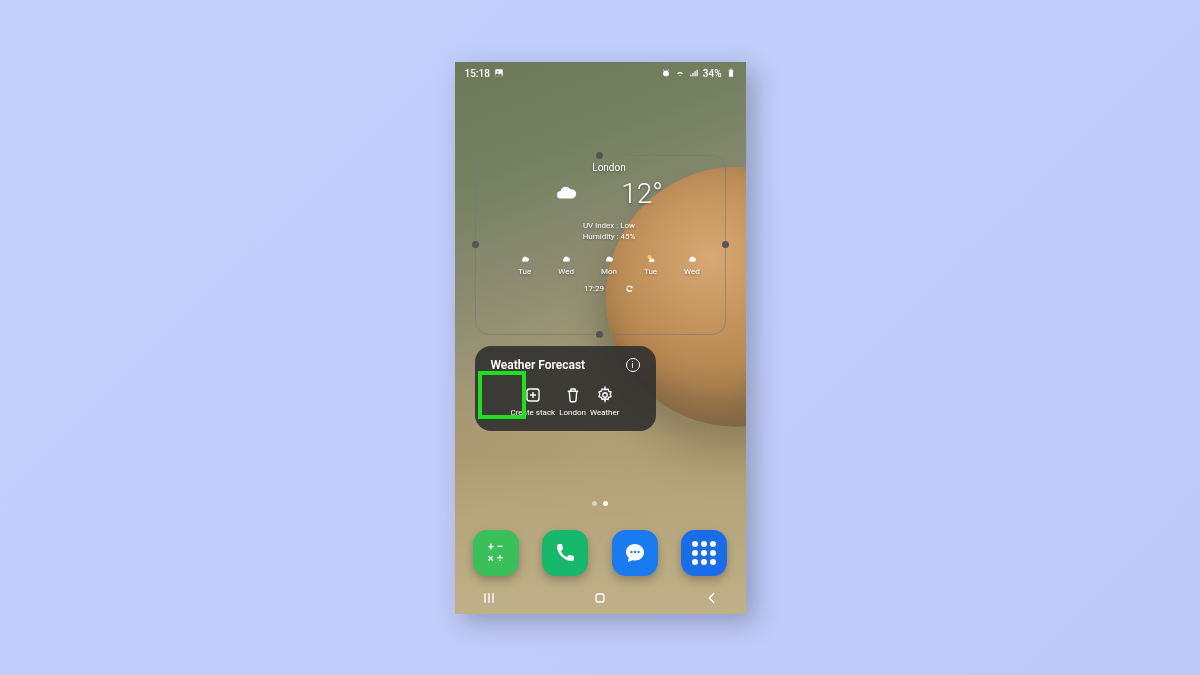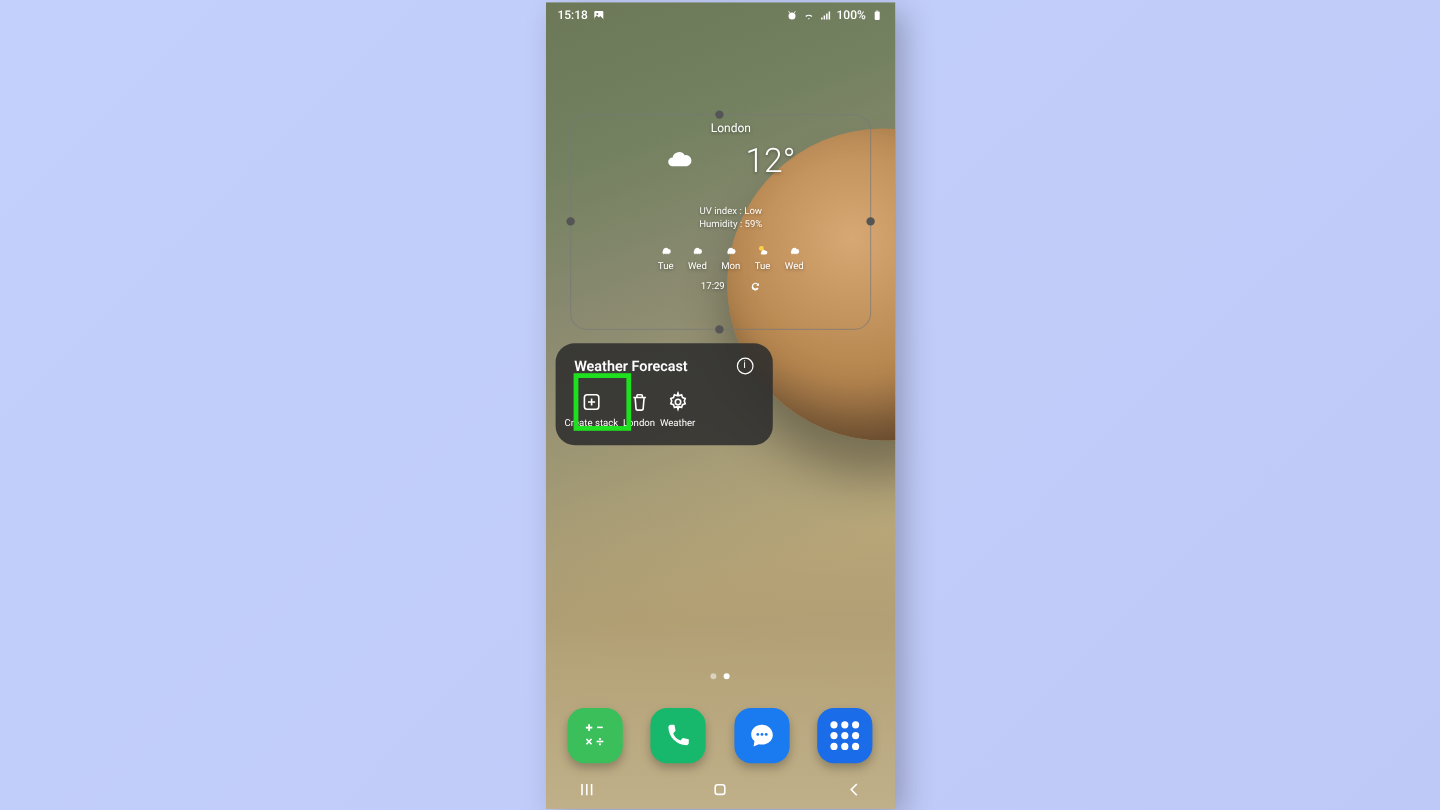--- a/index.html
+++ b/index.html
@@ -8,21 +8,21 @@
     height: 675px;
     background: linear-gradient(135deg, #c3d0fb 0%, #bfc9f8 100%);
     display: flex;
     align-items: center;
     justify-content: center;
     font-family: -apple-system, BlinkMacSystemFont, "Segoe UI", Roboto, sans-serif;
     overflow: hidden;
   }
   .phone {
     width: 291px;
-    height: 672px;
+    height: 552px;
     background: linear-gradient(160deg, #6c7858 0%, #738160 18%, #8a8a70 35%, #b9a87a 70%, #bfa97f 100%);
     position: relative;
     box-shadow: 8px 8px 24px rgba(0,0,0,0.25);
     overflow: hidden;
   }
   .wood-ball {
     position: absolute;
     width: 260px;
     height: 260px;
     border-radius: 50%;
@@ -65,38 +65,38 @@
     position: absolute;
     top: 100px; left: 25px; right: 7px;
     color: #fff;
     display: flex; flex-direction: column; align-items: center;
     z-index: 6;
     text-shadow: 0 1px 3px rgba(0,0,0,0.4);
   }
   .w-city { font-size: 10px; margin-bottom: 4px; }
   .w-temp-row { display:flex; align-items:center; gap:8px; }
   .w-temp { font-size: 28px; font-weight: 300; margin-left: 36px; }
-  .w-meta { font-size: 8px; opacity: 0.95; margin-top: 20px; line-height: 1.4; text-align:center; }
-  .w-days { display: flex; gap: 12px; margin-top: 10px; }
+  .w-meta { font-size: 8px; opacity: 0.95; margin-top: 10px; line-height: 1.4; text-align:center; }
+  .w-days { display: flex; gap: 27px; margin-top: 10px; }
   .w-day { display:flex; flex-direction:column; align-items:center; font-size:8px; gap:3px; }
   .w-time { font-size: 8px; margin-top: 8px; display:flex; align-items:center; gap:21px; }
   .context-menu {
     position: absolute;
-    top: 284px; left: 8px;
+    top: 284px; left: 20px;
     width: 181px;
     background: rgba(45,45,45,0.88);
     border-radius: 16px;
     color: #fff;
     z-index: 20;
     padding: 12px 6px 10px 6px;
   }
   .cm-header { display:flex; align-items:center; justify-content:space-between; padding:0 10px 10px 10px; }
   .cm-title { font-size: 12px; font-weight: 600; }
   .cm-info { width:14px; height:14px; border:1.3px solid #fff; border-radius:50%; display:flex; align-items:center; justify-content:center; font-size:9px; }
-  .cm-actions { display:flex; justify-content:flex-start; }
+  .cm-actions { display:flex; justify-content:center; }
   .cm-action { display:flex; flex-direction:column; align-items:center; gap:4px; font-size:8px; padding:4px 2px; }
   .cm-action svg { width:18px; height:18px; }
   .highlight-box {
     position: absolute;
     top: 309px; left: 23px;
     width: 48px; height: 48px;
     border: 4px solid #1fe01f;
     z-index: 25;
     pointer-events:none;
   }
@@ -155,21 +155,21 @@
       <svg viewBox="0 0 24 24" fill="#fff">
           <circle cx="12" cy="13" r="7"></circle>
           <path d="M5 4l3 2M19 4l-3 2" stroke="#fff" stroke-width="2"></path>
         </svg>
       <svg viewBox="0 0 24 24" fill="#fff">
           <path d="M12 20l-2-2a3 3 0 014 0zm-5-5l-2-2a10 10 0 0114 0l-2 2a7 7 0 00-10 0z"></path>
         </svg>
       <svg viewBox="0 0 24 24" fill="#fff">
           <path d="M3 20h3v-4H3zm5 0h3v-8H8zm5 0h3V8h-3zm5 0h3V4h-3z"></path>
         </svg>
-      <span>100%</span>
+      <span>34%</span>
       <svg viewBox="0 0 24 24" fill="#fff">
           <rect x="7" y="4" width="10" height="17" rx="2"></rect>
           <rect x="10" y="2" width="4" height="2"></rect>
         </svg>
     </div>
   </div>
 
   <div class="widget-frame">
     <div class="handle h-top"></div>
     <div class="handle h-bottom"></div>
@@ -180,21 +180,21 @@
   <div class="weather-widget">
     <div class="w-city">London</div>
     <div class="w-temp-row">
       <svg width="22" height="22" viewBox="0 0 24 24" fill="#fff">
           <path d="M19 18H6a4 4 0 010-8 6 6 0 0111-2 5 5 0 012 10z"></path>
         </svg>
       <span class="w-temp">12°</span>
     </div>
     <div class="w-meta">
       <div>UV index : Low</div>
-      <div>Humidity : 59%</div>
+      <div>Humidity : 45%</div>
     </div>
     <div class="w-days">
       <div class="w-day">
           <svg width="12" height="12" viewBox="0 0 24 24" fill="#fff">
             <path d="M7 14a5 5 0 019-3 4 4 0 010 8H7a4 4 0 010-5z"></path>
             <path d="M8 20l1-2M12 20l1-2M16 20l1-2" stroke="#fff"></path>
           </svg>
           <span>Tue</span>
         </div>
       <div class="w-day">

